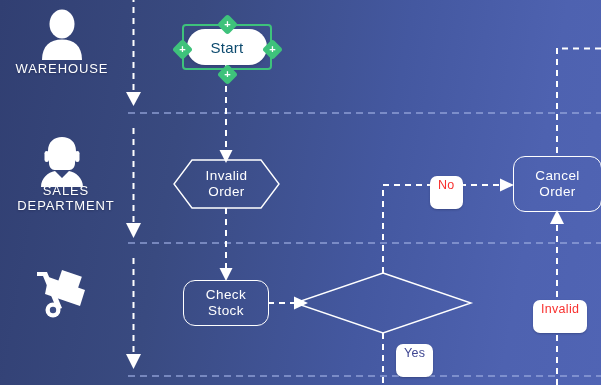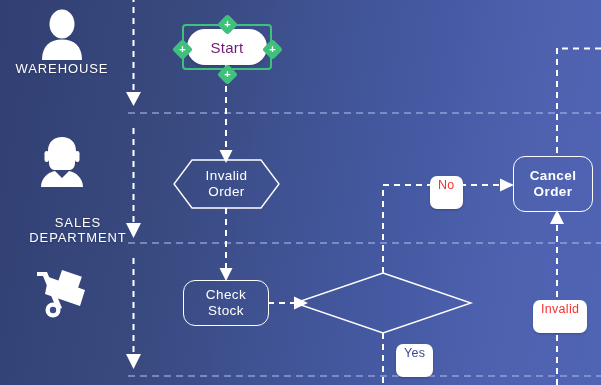--- a/index.html
+++ b/index.html
@@ -69,21 +69,21 @@
   .start-pill {
     position: absolute;
     left: 9px; top: 9px;
     width: 80px; height: 36px;
     background: #ffffff;
     border-radius: 18px;
     box-shadow: 0 1px 3px rgba(20,25,55,.25);
     display: flex;
     align-items: center;
     justify-content: center;
-    color: #701a75;
+    color: #0c4a6e;
     font-size: 15px;
     letter-spacing: .3px;
   }
   .sel-frame {
     position: absolute;
     left: 4px; top: 4px;
     width: 90px; height: 46px;
     border: 2.5px solid #3ec27b;
     border-radius: 4px;
     box-sizing: border-box;
@@ -198,21 +198,21 @@
   <div class="lane-icon" style="left:0px; top:137px;">
     <svg width="60" height="50" viewBox="0 0 60 50">
       <path d="M30 2 C21 2 17 9 17 17 L17 26 C17 30 19.5 33 22.5 33 L37.5 33 C40.5 33 43 30 43 26 L43 17 C43 9 39 2 30 2 Z" fill="#ffffff"></path>
       <path d="M16 14 C16 5 22 0 30 0 C38 0 44 5 44 14 L44 18 L40.5 18 L40.5 12 C36 14.5 24 14.5 19.5 12 L19.5 18 L16 18 Z" fill="#ffffff"></path>
       <rect x="12.5" y="14" width="4.5" height="11" rx="2.2" fill="#ffffff"></rect>
       <rect x="43" y="14" width="4.5" height="11" rx="2.2" fill="#ffffff"></rect>
       <path d="M21 25 C21 28.5 24 30.5 27.5 30.5 L31.5 30.5 L31.5 27.5 L27.5 27.5 C25.5 27.5 24 26.5 24 25 Z" fill="#ffffff"></path>
       <path d="M9 50 C9 41 16 35.5 23 34 L30 41 L37 34 C44 35.5 51 41 51 50 Z" fill="#ffffff"></path>
     </svg>
   </div>
-  <div class="lane-label" style="left:16px; top:183px;margin-top:32px;">
+  <div class="lane-label" style="left:4px; top:183px;">
     <div>SALES</div>
     <div>DEPARTMENT</div>
   </div>
 
   <div class="lane-icon" style="left:0px; top:268px;">
     <svg width="66" height="52" viewBox="0 0 66 52">
       <path d="M8 4 L18 4 L33 40 L28 42 L14 8 L8 8 Z" fill="#ffffff"></path>
       <path d="M19.5 9 L56 22 L51 38 L16 26 Z" fill="#ffffff"></path>
       <rect x="33" y="2" width="21" height="15" transform="rotate(19 33 2)" fill="#ffffff"></rect>
       <circle cx="24" cy="42" r="7.5" fill="#ffffff"></circle>
@@ -245,21 +245,21 @@
   </div>
 
   <div class="node node-rect" style="left:183px; top:280px; width:86px; height:46px;">
     <div class="node-text-wrap">
       <div>Check</div>
       <div>Stock</div>
     </div>
   </div>
 
 
-  <div class="node node-rect" style="left:513px; top:156px; width:80px; height:56px;font-weight:bold;">
+  <div class="node node-rect" style="left:513px; top:156px; width:89px; height:56px;">
     <div class="node-text-wrap">
       <div>Cancel</div>
       <div>Order</div>
     </div>
   </div>
 
   <div class="edge-label lbl-red" style="left:430px; top:176px;">No</div>
   <div class="edge-label lbl-red" style="left:533px; top:300px;">Invalid</div>
   <div class="edge-label lbl-blue" style="left:364px; top:344px;margin-left:32px;">Yes</div>
 

